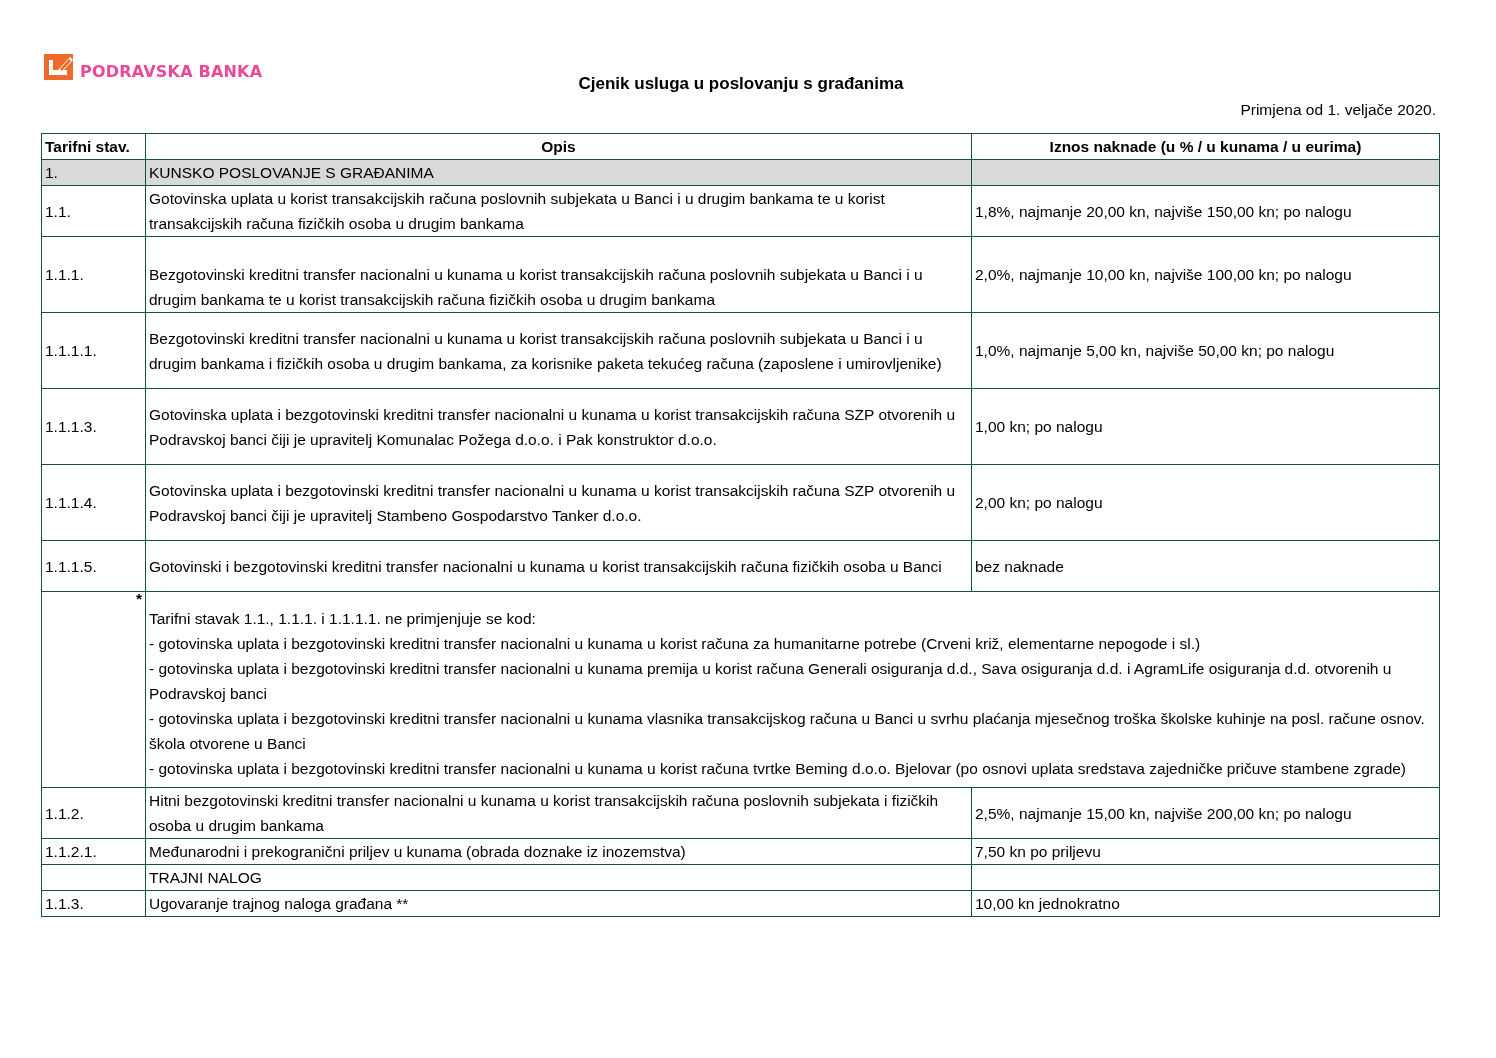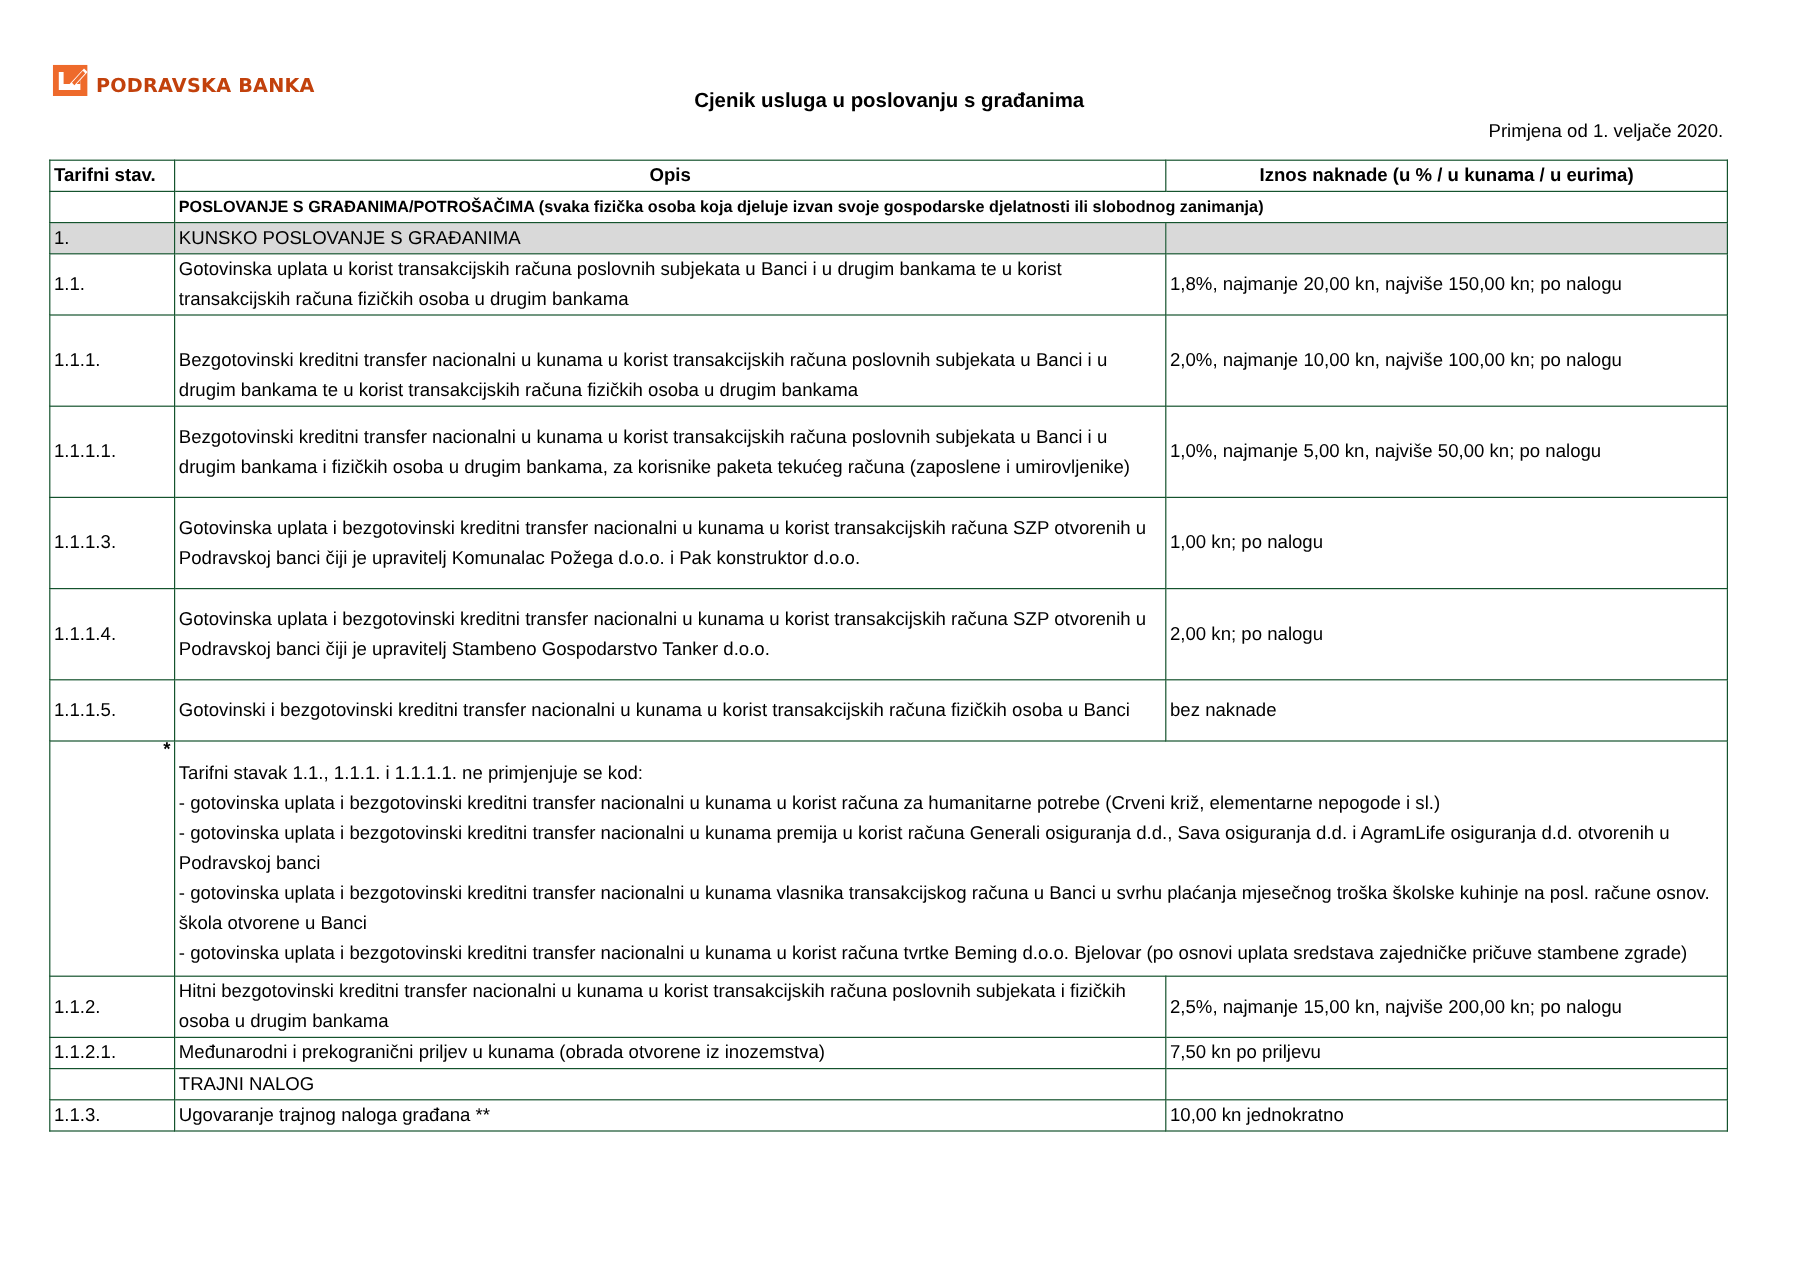--- a/index.html
+++ b/index.html
@@ -1,21 +1,21 @@
 <!DOCTYPE html>
 <html><head>
 <meta charset="utf-8">
 <style>
   html, body { margin: 0; padding: 0; background: #ffffff; }
   body { width: 1496px; height: 1058px; position: relative; overflow: hidden;
          font-family: "Liberation Sans", sans-serif; color: #000; }
   .logo { position: absolute; left: 44px; top: 52px; display: flex; align-items: center; }
   .logo-mark { width: 29px; height: 26px; position: relative; }
   .logo-text { margin-left: 7px; margin-top: 10px; font-family: "DejaVu Sans", sans-serif; font-weight: bold;
-               color: #c2410c; font-size: 16px; letter-spacing: 0.2px; }
+               color: #ec4899; font-size: 16px; letter-spacing: 0.2px; }
   .title { position: absolute; left: 0; width: 1482px; top: 74px; text-align: center;
            font-weight: bold; font-size: 17px; }
   .subtitle { position: absolute; right: 60px; top: 101px; font-size: 15.5px; }
   table { position: absolute; left: 41px; top: 133px; width: 1398px;
           border-collapse: collapse; table-layout: fixed; font-size: 15.5px; }
   col.c1 { width: 104px; } col.c2 { width: 826px; } col.c3 { width: 468px; }
   td, th { border: 1px solid #14532d; padding: 0 3px; vertical-align: middle; line-height: 25px;
            overflow: hidden; }
   th { font-weight: bold; height: 25px; }
   th.left { text-align: left; }
@@ -54,24 +54,20 @@
       <col class="c3">
     </colgroup>
   <thead>
     <tr>
       <th class="left">Tarifni stav.</th>
       <th>Opis</th>
       <th>Iznos naknade (u % / u kunama / u eurima)</th>
     </tr>
   </thead>
   <tbody>
-    <tr>
-      <td></td>
-      <td class="small-bold" colspan="2">POSLOVANJE S GRAĐANIMA/POTROŠAČIMA (svaka fizička osoba koja djeluje izvan svoje gospodarske djelatnosti ili slobodnog zanimanja)</td>
-    </tr>
     <tr class="gray">
       <td>1.</td>
       <td>KUNSKO POSLOVANJE S GRAĐANIMA</td>
       <td></td>
     </tr>
 
     <tr class="tall">
       <td>1.1.</td>
       <td>Gotovinska uplata u korist transakcijskih računa poslovnih subjekata u Banci i u drugim bankama te u korist transakcijskih računa fizičkih osoba u drugim bankama</td>
       <td>1,8%, najmanje 20,00 kn, najviše 150,00 kn; po nalogu</td>
@@ -115,21 +111,21 @@
       </td>
     </tr>
 
     <tr class="tall">
       <td>1.1.2.</td>
       <td>Hitni bezgotovinski kreditni transfer nacionalni u kunama u korist transakcijskih računa poslovnih subjekata i fizičkih osoba u drugim bankama</td>
       <td>2,5%, najmanje 15,00 kn, najviše 200,00 kn; po nalogu</td>
     </tr>
     <tr>
       <td>1.1.2.1.</td>
-      <td>Međunarodni i prekogranični priljev u kunama (obrada otvorene iz inozemstva)</td>
+      <td>Međunarodni i prekogranični priljev u kunama (obrada doznake iz inozemstva)</td>
       <td>7,50 kn po priljevu</td>
     </tr>
     <tr>
       <td></td>
       <td>TRAJNI NALOG</td>
       <td></td>
     </tr>
     <tr>
       <td>1.1.3.</td>
       <td>Ugovaranje trajnog naloga građana **</td>

